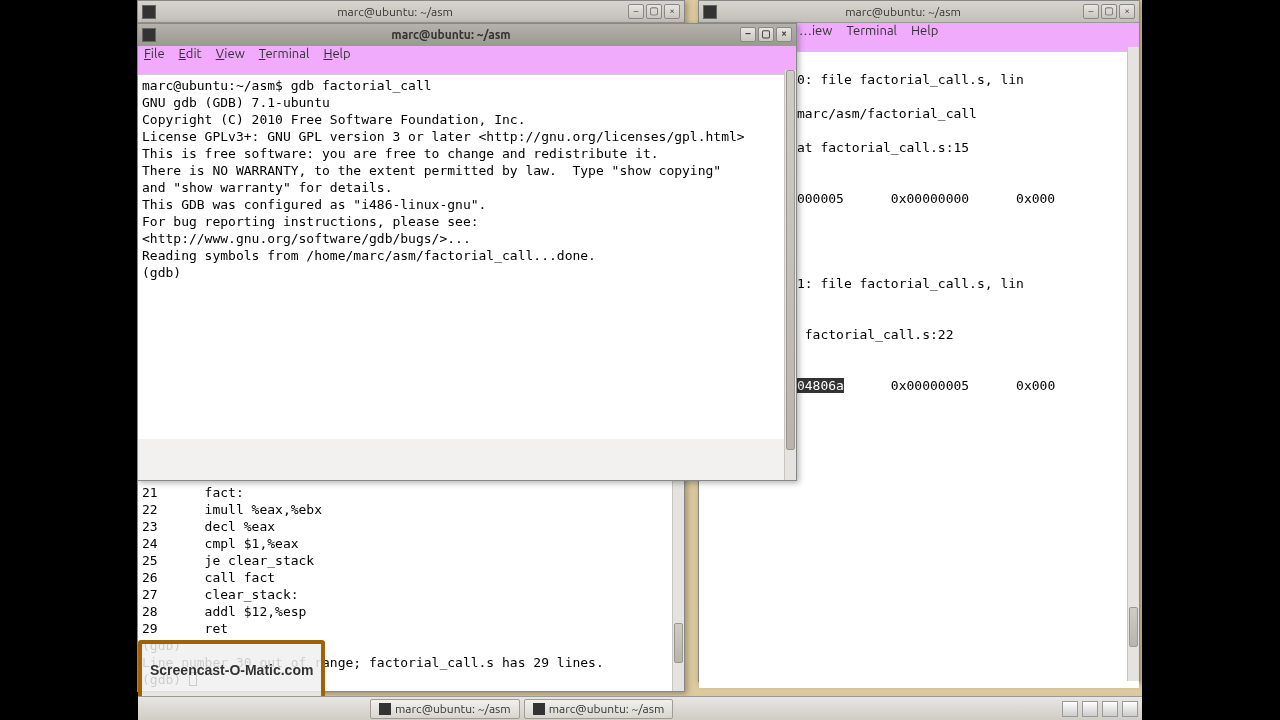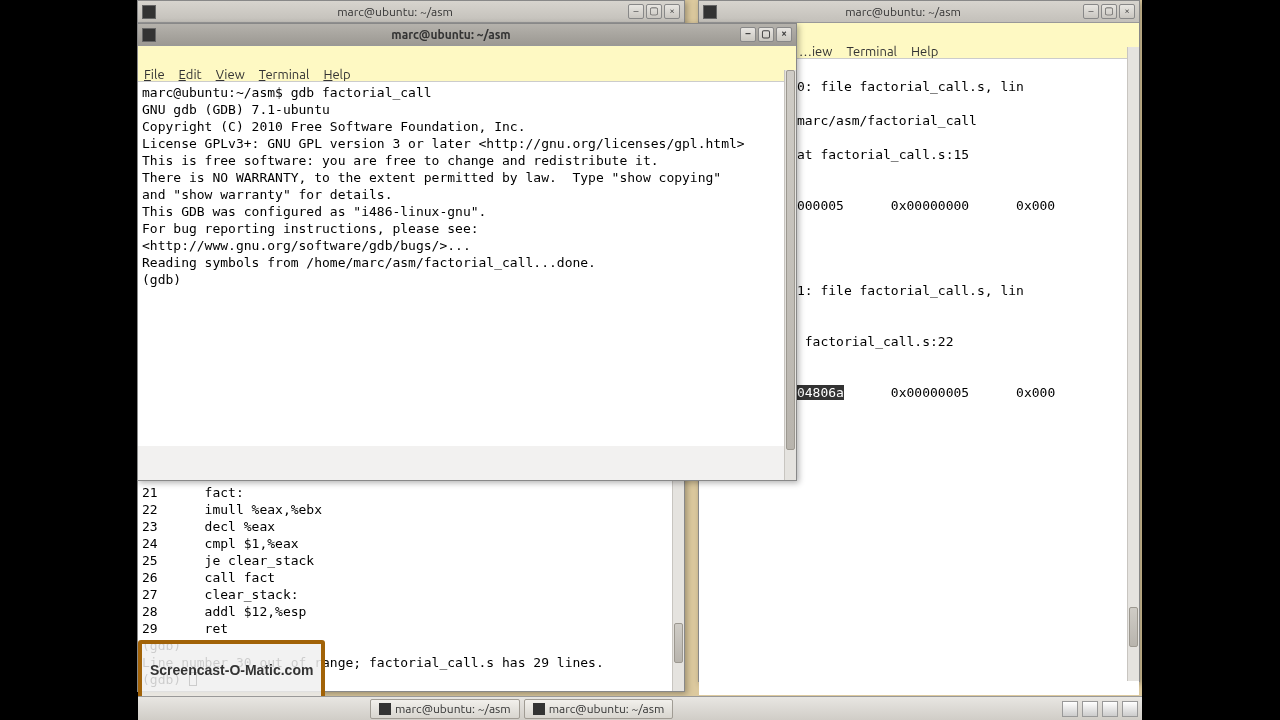--- a/index.html
+++ b/index.html
@@ -55,25 +55,25 @@
   height: 15px;
   background: linear-gradient(#e8e6e2, #c9c6c0);
   border: 1px solid #888;
   border-radius: 2px;
   font-size: 10px;
   line-height: 12px;
   text-align: center;
   color: #444;
 }
 .menubar {
-  height: 36px;
-  background: #fef9c3;
+  height: 29px;
+  background: #f0abfc;
   border-bottom: 1px solid #ccc;
   display: flex;
-  align-items: flex-end;
+  align-items: flex-start;
   padding: 0 6px;
   font-family: Ubuntu, sans-serif;
   font-size: 13px;
   color: #333;
 }
 .menu-item { margin-right: 14px; }
 .menu-item u { text-decoration: underline; }
 .term-body {
   background: #fff;
   color: #000;

